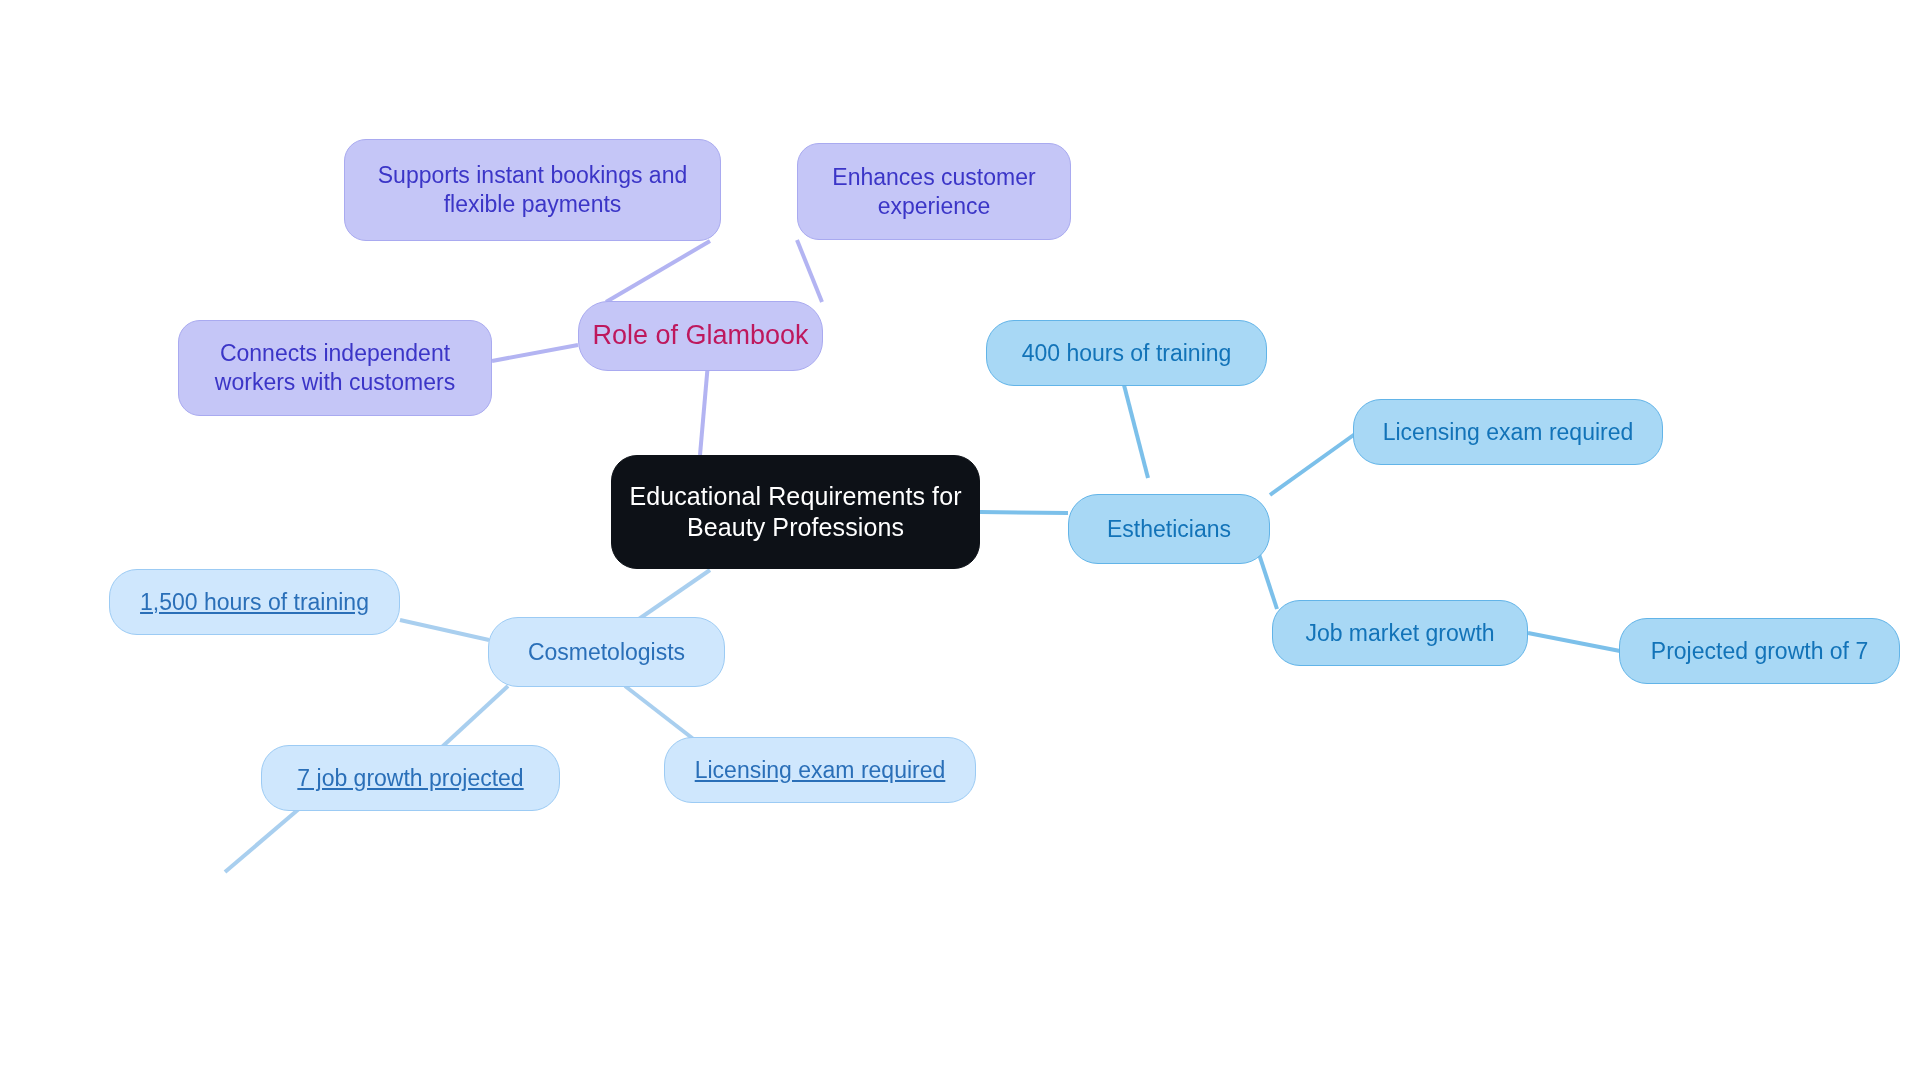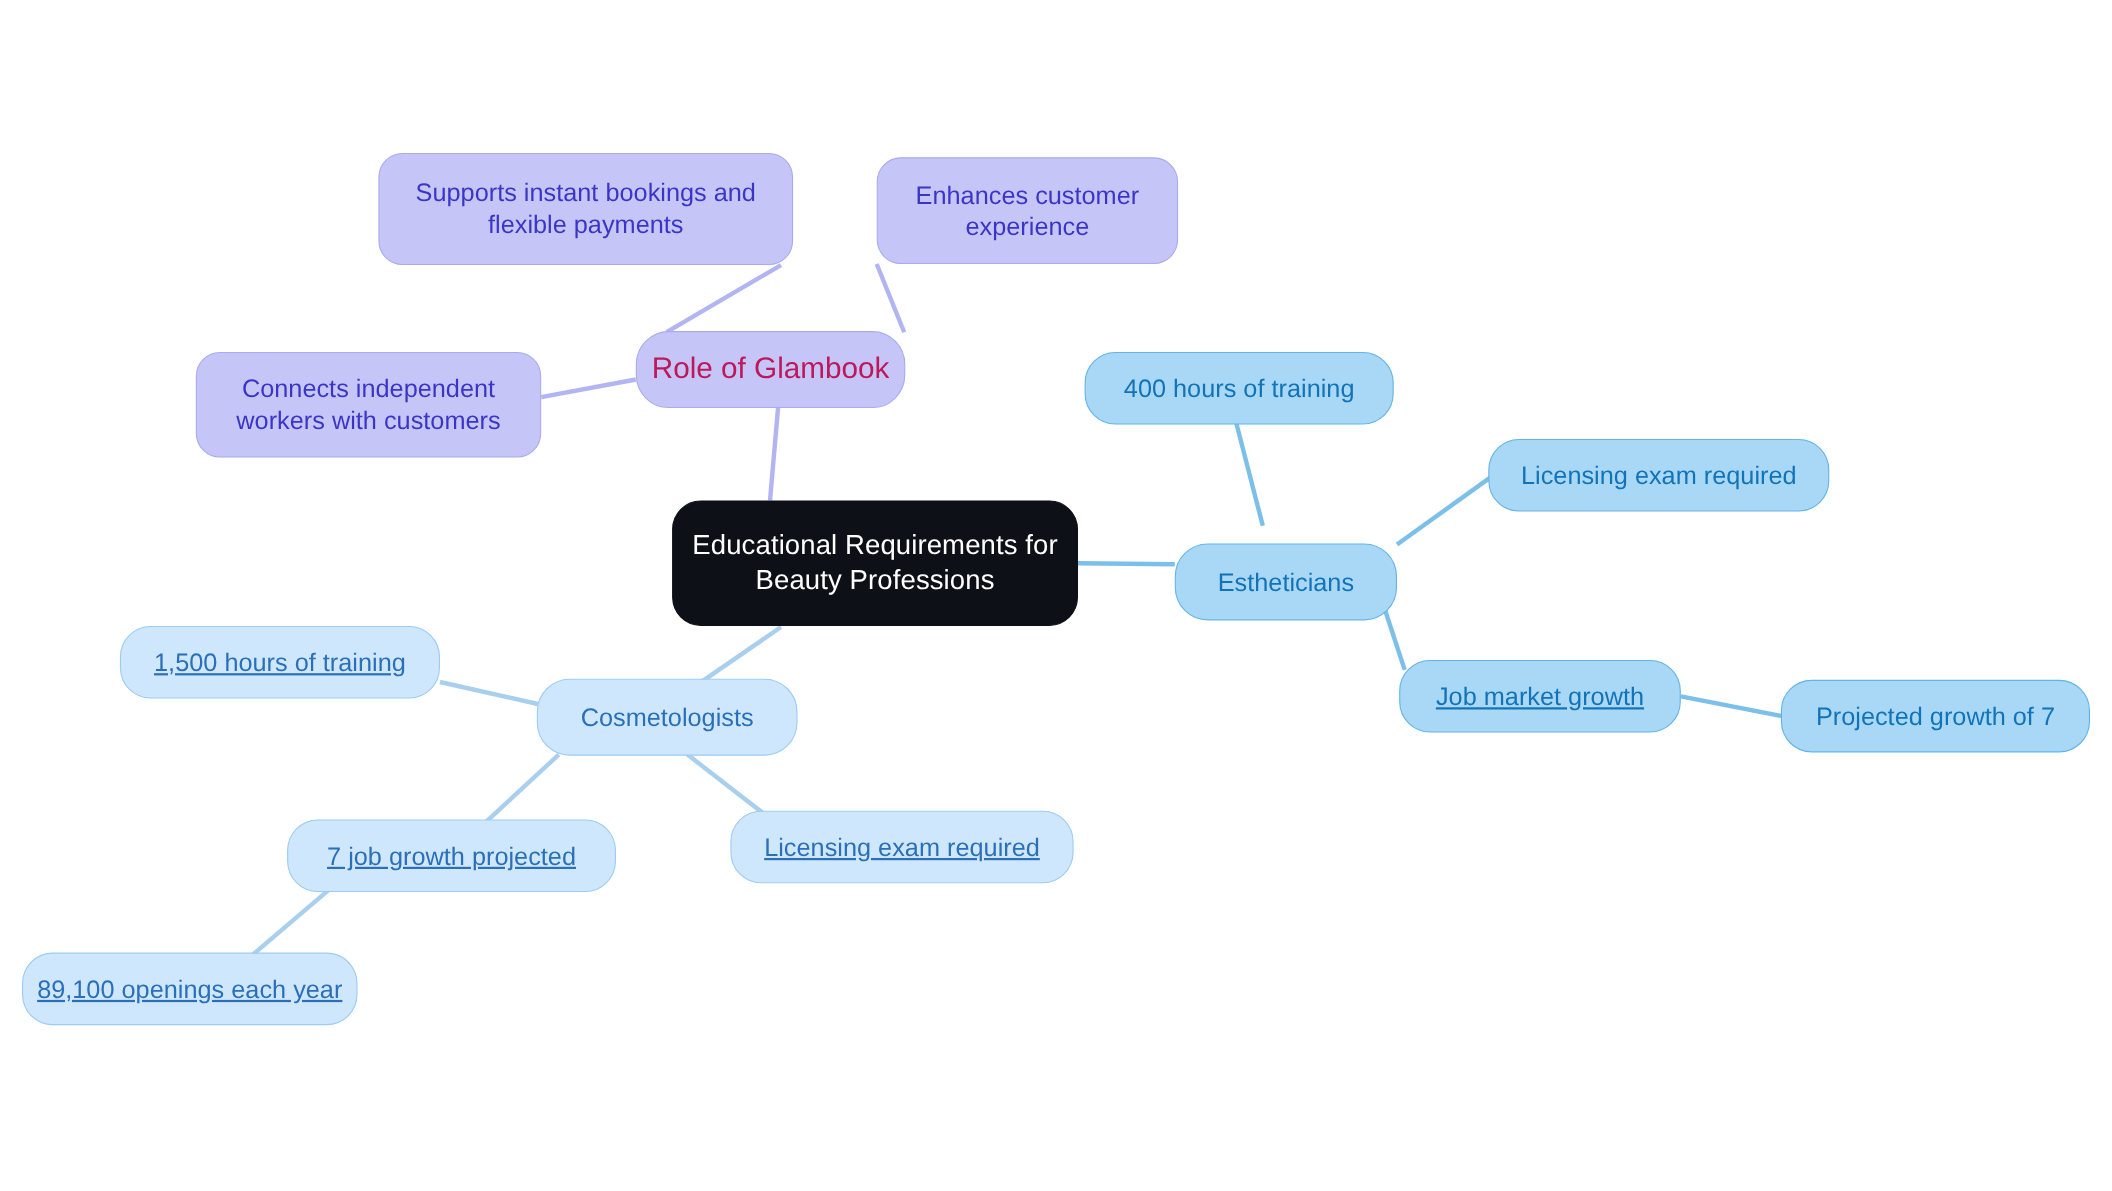--- a/index.html
+++ b/index.html
@@ -130,27 +130,26 @@
 
   <div class="node node-purple-leaf" style="left:178px; top:320px; width:314px; height:96px;">Connects independent
 workers with customers</div>
 
   <div class="node node-blue-branch" style="left:1068px; top:494px; width:202px; height:70px;">Estheticians</div>
 
   <div class="node node-blue-leaf" style="left:986px; top:320px; width:281px; height:66px;">400 hours of training</div>
 
   <div class="node node-blue-leaf" style="left:1353px; top:399px; width:310px; height:66px;">Licensing exam required</div>
 
-  <div class="node node-blue-leaf" style="left:1272px; top:600px; width:256px; height:66px;text-decoration:underline;">Job market growth</div>
+  <div class="node node-blue-leaf" style="left:1272px; top:600px; width:256px; height:66px;">Job market growth</div>
 
   <div class="node node-blue-leaf" style="left:1619px; top:618px; width:281px; height:66px;">Projected growth of 7</div>
 
   <div class="node node-lblue-branch" style="left:488px; top:617px; width:237px; height:70px;">Cosmetologists</div>
 
   <div class="node node-lblue-leaf" style="left:109px; top:569px; width:291px; height:66px;">1,500 hours of training</div>
 
   <div class="node node-lblue-leaf" style="left:261px; top:745px; width:299px; height:66px;">7 job growth projected</div>
 
   <div class="node node-lblue-leaf" style="left:664px; top:737px; width:312px; height:66px;">Licensing exam required</div>
 
-  <div class="node node-lblue-leaf" style="left:20px; top:866px; width:305px; height:66px;">89,100 openings each year</div>
 
 </div>
 
 </body></html>

